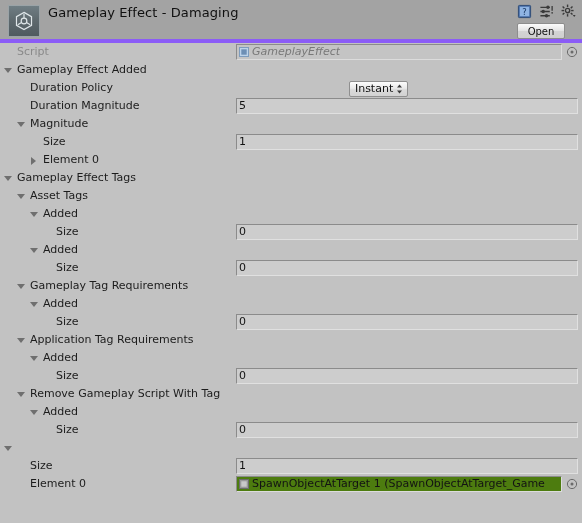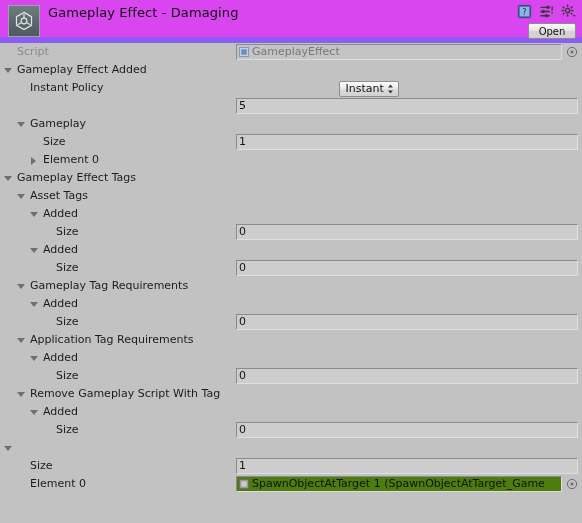--- a/index.html
+++ b/index.html
@@ -8,43 +8,43 @@
     background:#c2c2c2;
     font-family:"DejaVu Sans","Liberation Sans",sans-serif;
     font-size:11px;color:#1c1c1c;
     -webkit-font-smoothing:none;
   }
   #app{position:relative;width:582px;height:523px;}
 
   
   .header{
     position:relative;height:43px;
-    background:#d946ef;
-    border-bottom:6px solid #8b5cf6;
+    background:#a3a3a3;
+    border-bottom:4px solid #8b5cf6;
     box-sizing:border-box;
   }
   .asset-icon{
     position:absolute;left:8px;top:5px;width:32px;height:32px;
     background:linear-gradient(180deg,#6f7d83 0%,#5d686d 50%,#4f5a5f 100%);
     border:1px solid #9aa3a7;
     box-sizing:border-box;
     display:flex;align-items:center;justify-content:center;
   }
   .asset-icon svg{display:block;}
   .header-title{
     position:absolute;left:48px;top:5px;
     font-size:13px;color:#101010;letter-spacing:.1px;
   }
   .header-icons{
     position:absolute;right:6px;top:4px;
     display:flex;align-items:center;gap:7px;
   }
   .hicon{width:15px;height:15px;display:block;cursor:pointer;}
   .open-btn{
-    position:absolute;right:6px;top:23px;
+    position:absolute;right:17px;top:23px;
     min-width:48px;height:16px;
     padding:0 8px;
     font-size:10px;line-height:15px;text-align:center;color:#101010;
     background:linear-gradient(180deg,#fbfbfb 0%,#e4e4e4 48%,#d4d4d4 52%,#cfcfcf 100%);
     border:1px solid #8d8d8d;
     border-radius:2px;
     box-sizing:border-box;
     cursor:pointer;
   }
 
@@ -110,21 +110,21 @@
     border:1px solid #9c9c9c;
     border-top-color:#8b8b8b;border-left-color:#8b8b8b;
     border-right-color:#dcdcdc;border-bottom-color:#dcdcdc;
     font-size:11px;line-height:14px;color:#131313;
     padding:0 2px;
     box-sizing:border-box;
     overflow:hidden;white-space:nowrap;
     display:flex;align-items:center;gap:3px;
     cursor:pointer;
   }
-  .objfield.disabled{color:#787878;background:#c4c4c4;}
+  .objfield.disabled{color:#787878;background:#c4c4c4;font-style:italic;}
   .obj-mini{
     width:10px;height:10px;flex:none;display:block;
   }
   .objfield .objtext{overflow:hidden;white-space:nowrap;text-overflow:clip;}
 
   .popup{
     background:linear-gradient(180deg,#fcfcfc 0%,#eaeaea 45%,#dadada 55%,#d2d2d2 100%);
     border:1px solid #8f8f8f;
     border-radius:2px;
     font-size:11px;line-height:14px;color:#121212;
@@ -216,34 +216,38 @@
       </div>
       <div class="row">
         <div class="label i0">
           <span class="foldout open"></span>
           <span>Gameplay Effect Added</span>
         </div>
       </div>
       <div class="row">
         <div class="label i1">
           <span class="spacer-fold"></span>
-          <span>Instant Policy</span>
+          <span>Duration Policy</span>
         </div>
         <div class="field popup"><span>Instant</span><svg viewBox="0 0 7 10" class="arrows">
             <path d="M3.5 0.6 6 3.6H1z" fill="#3b3b3b"></path>
             <path d="M3.5 9.4 1 6.4h5z" fill="#3b3b3b"></path>
           </svg></div>
       </div>
       <div class="row">
+        <div class="label i1">
+          <span class="spacer-fold"></span>
+          <span>Duration Magnitude</span>
+        </div>
         <div class="field txtfield">5</div>
       </div>
       <div class="row">
         <div class="label i1">
           <span class="foldout open"></span>
-          <span>Gameplay</span>
+          <span>Magnitude</span>
         </div>
       </div>
       <div class="row">
         <div class="label i2">
           <span class="spacer-fold"></span>
           <span>Size</span>
         </div>
         <div class="field txtfield">1</div>
       </div>
       <div class="row">

